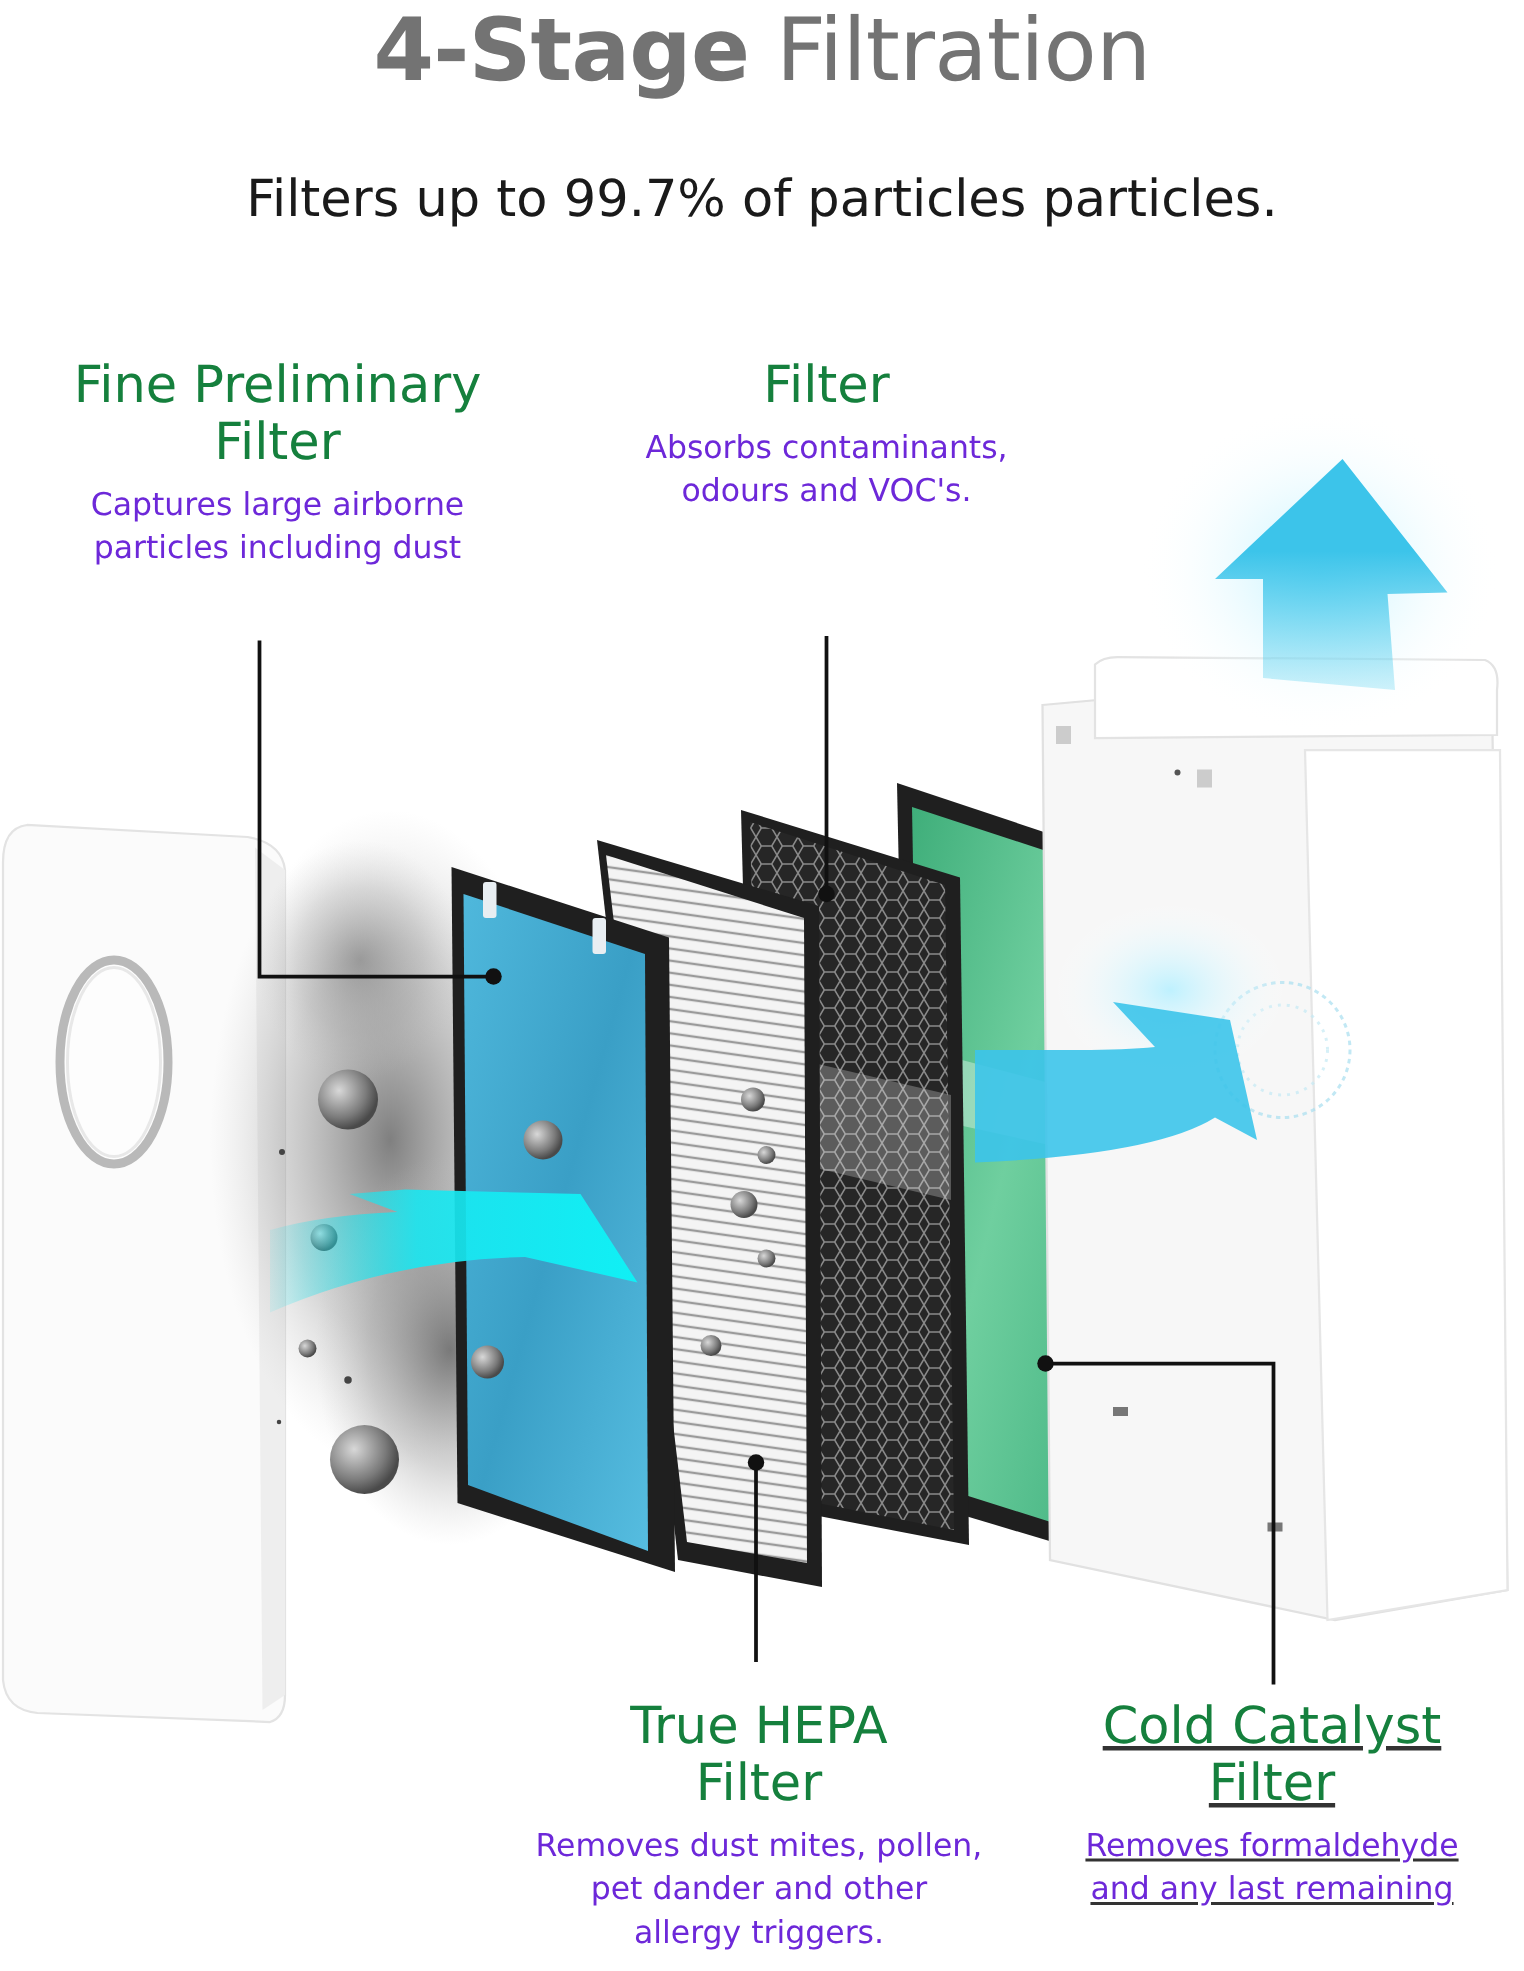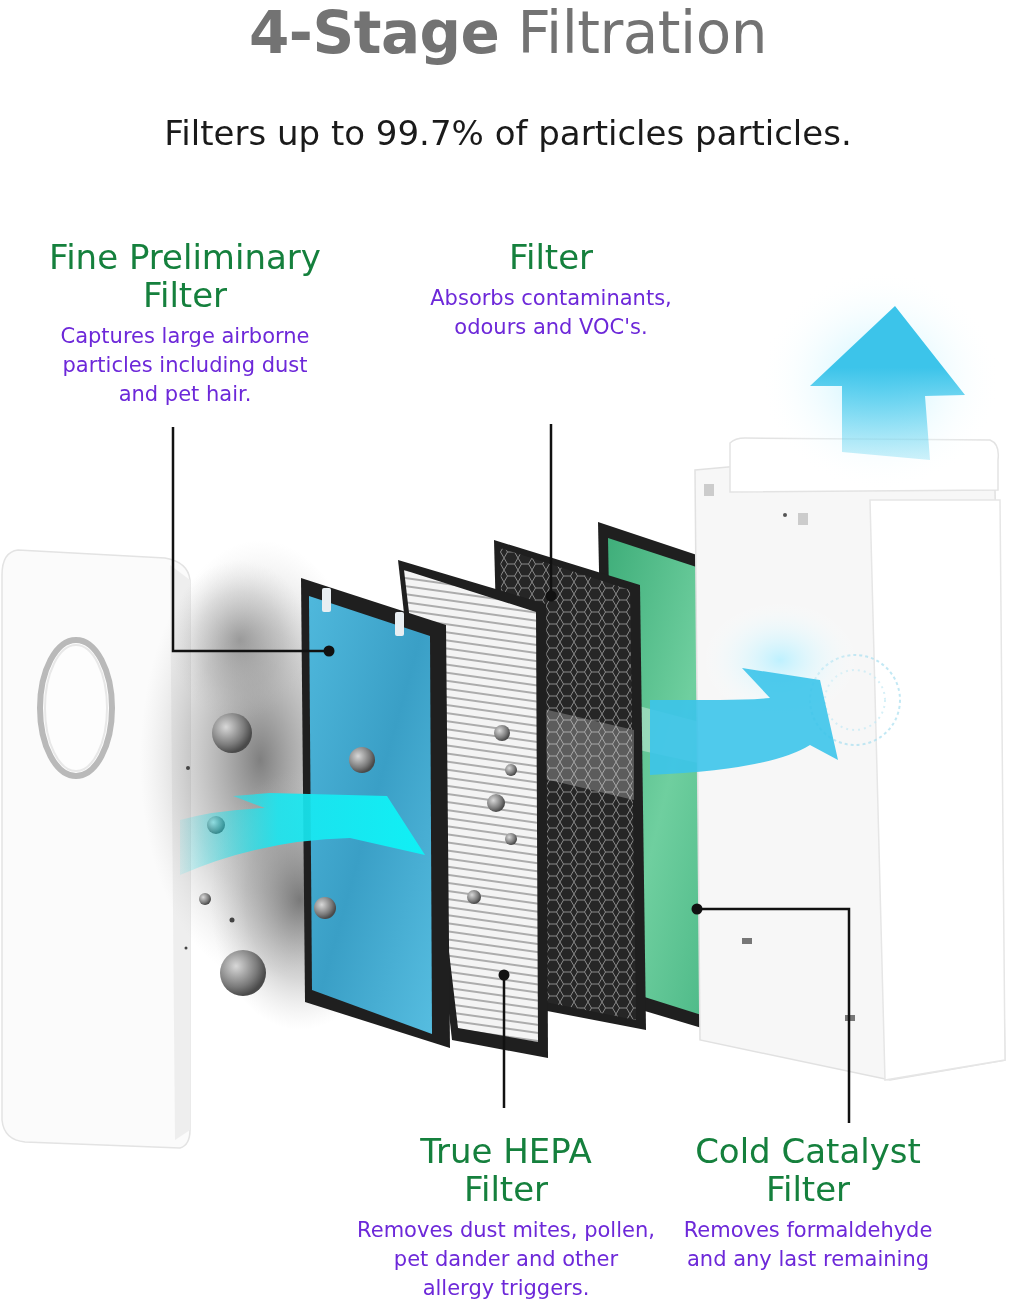--- a/index.html
+++ b/index.html
@@ -165,21 +165,20 @@
   <span class="light">Filtration</span>
 </div>
 <div class="abs subtitle"><span>Filters </span><b>up to 99.7%</b><span> of particles particles.</span></div>
 
 <div class="abs block" style="left:30px; top:238px; width:310px;">
   <div class="h">Fine Preliminary</div>
   <div class="h">Filter</div>
   <div class="d">
     <div>Captures large airborne</div>
     <div>particles including dust</div>
-    <div>and pet hair.</div>
   </div>
 </div>
 
 <div class="abs block" style="left:392px; top:238px; width:318px;">
   <div class="h">Filter</div>
   <div class="d">
     <div>Absorbs contaminants,</div>
     <div>odours and VOC's.</div>
   </div>
 </div>
@@ -187,20 +186,20 @@
 <div class="abs block" style="left:336px; top:1132px; width:340px;">
   <div class="h">True HEPA</div>
   <div class="h">Filter</div>
   <div class="d">
     <div>Removes dust mites, pollen,</div>
     <div>pet dander and other</div>
     <div>allergy triggers.</div>
   </div>
 </div>
 
-<div class="abs block" style="left:656px; top:1132px; width:304px;">
+<div class="abs block" style="left:696px; top:1132px; width:304px;text-decoration:underline;">
   <div class="h">Cold Catalyst</div>
   <div class="h">Filter</div>
   <div class="d">
     <div>Removes formaldehyde</div>
     <div>and any last remaining</div>
   </div>
 </div>
 
 </body></html>

